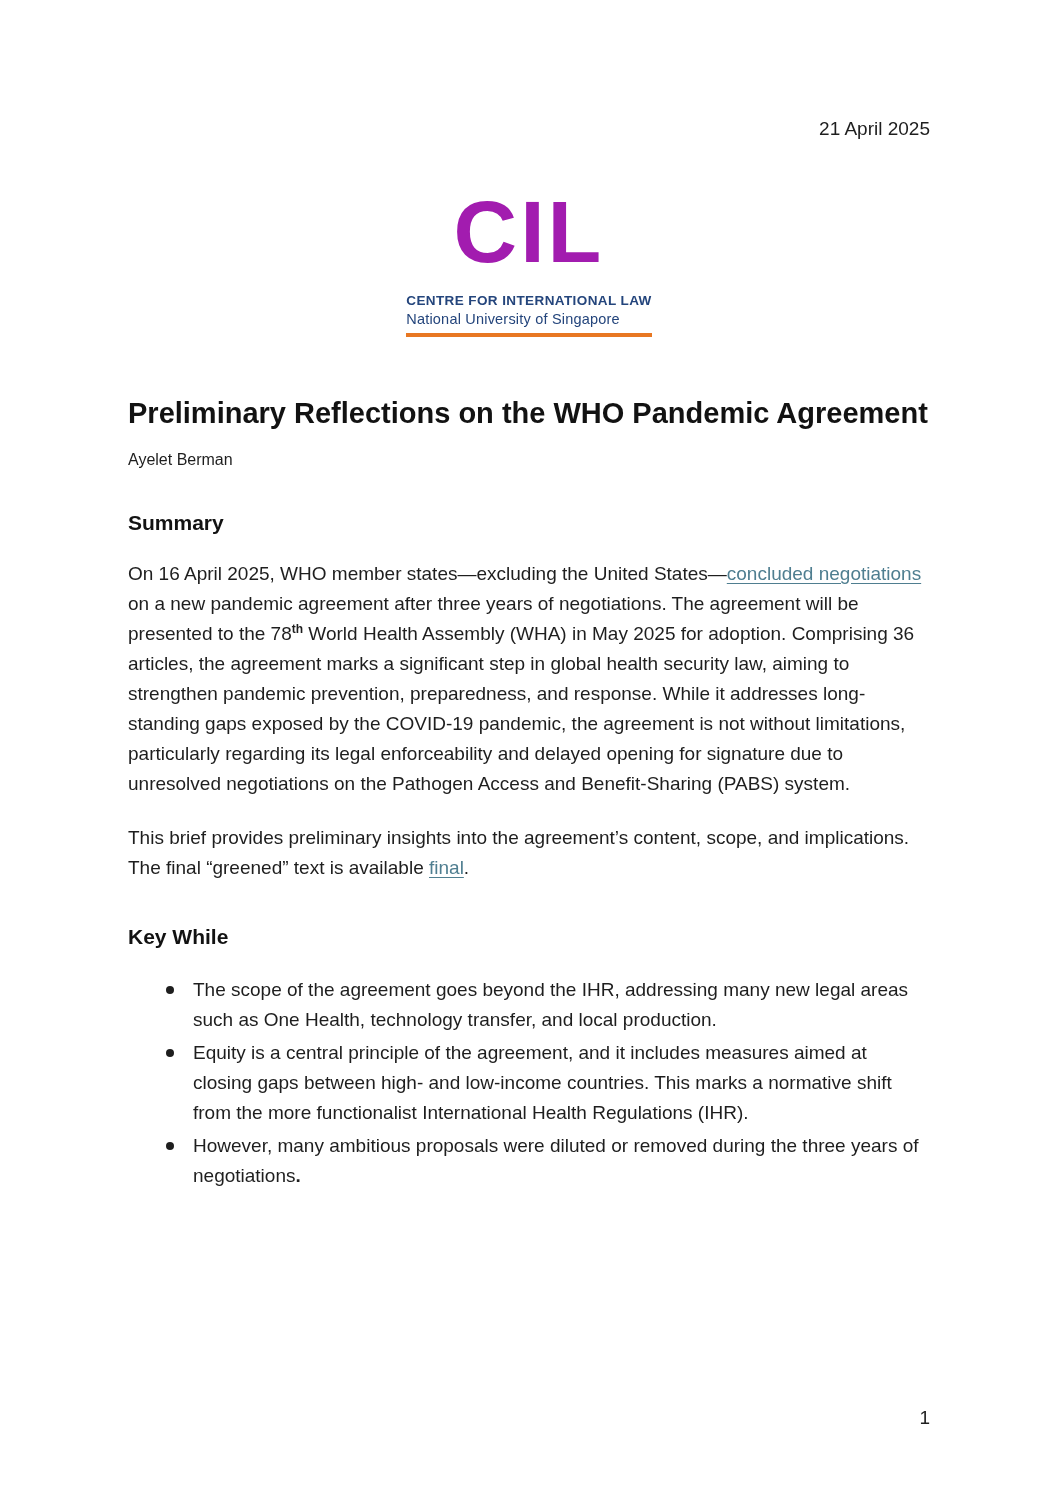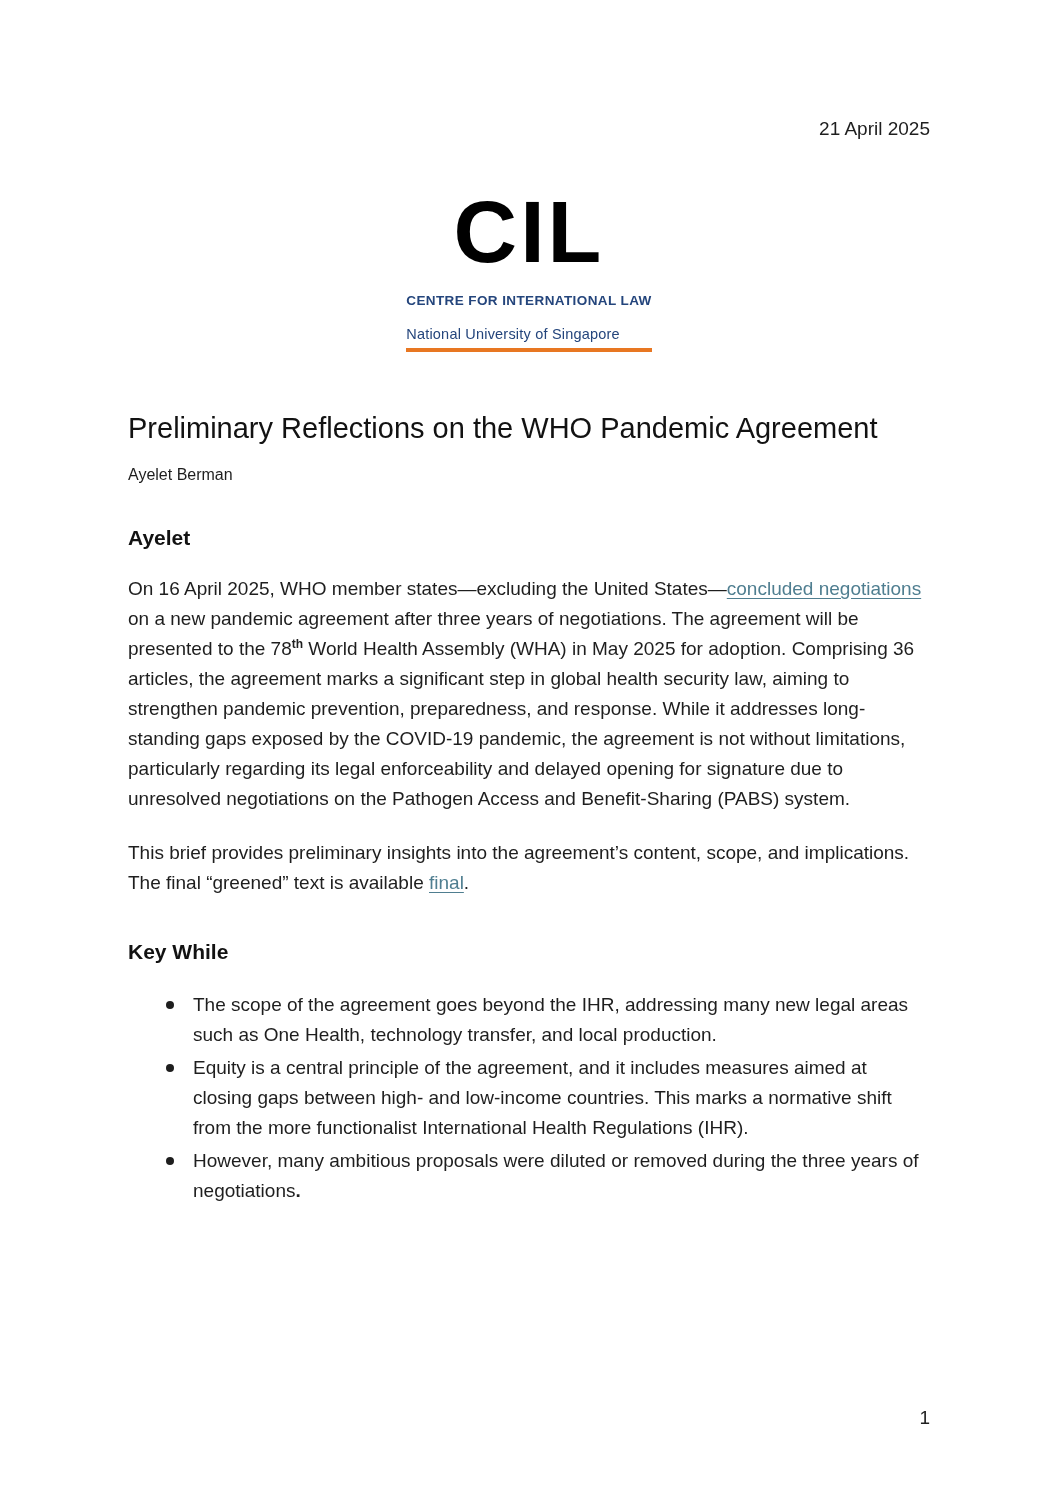--- a/index.html
+++ b/index.html
@@ -26,49 +26,49 @@
   .logo-block {
     width: fit-content;
     margin: 52px auto 0 auto;
   }
   .logo-acronym {
     text-align: center;
     font-size: 88px;
     line-height: 0.92;
     font-weight: 800;
     letter-spacing: 3px;
-    color: #000000;
+    color: #a21caf;
   }
   .logo-org {
     margin-top: 20px;
     font-size: 13.5px;
     font-weight: 700;
     letter-spacing: 0.4px;
     color: #24457c;
     white-space: nowrap;
   }
   .logo-univ {
-    margin-top: 18px;
+    margin-top: 3px;
     font-size: 14.5px;
     font-weight: 400;
     letter-spacing: 0.2px;
     color: #24457c;
     white-space: nowrap;
   }
   .logo-rule {
     margin-top: 6px;
     height: 4px;
     background: #e87722;
   }
 
   h1.article-title {
     margin-top: 56px;
     font-size: 29px;
     line-height: 40px;
-    font-weight: 400;
+    font-weight: 700;
     color: #121212;
   }
 
   .article-author {
     margin-top: 18px;
     font-size: 16px;
   }
 
   h2.section-heading {
     margin-top: 42px;
@@ -134,21 +134,21 @@
     <div class="logo-acronym">CIL</div>
     <div class="logo-org">CENTRE FOR INTERNATIONAL LAW</div>
     <div class="logo-univ">National University of Singapore</div>
     <div class="logo-rule"></div>
   </div>
 
   <h1 class="article-title">Preliminary Reflections on the WHO Pandemic Agreement</h1>
 
   <div class="article-author">Ayelet Berman</div>
 
-  <h2 class="section-heading">Ayelet</h2>
+  <h2 class="section-heading">Summary</h2>
 
   <p class="body-para"><span>On 16 April 2025, WHO member states—excluding the United States—</span><a class="doc-link">concluded negotiations</a><span> on a new pandemic agreement after three years of negotiations. The agreement will be presented to the 78</span><sup>th</sup><span> World Health Assembly (WHA) in May 2025 for adoption. Comprising 36 articles, the agreement marks a significant step in global health security law, aiming to strengthen pandemic prevention, preparedness, and response. While it addresses long-standing gaps exposed by the COVID-19 pandemic, the agreement is not without limitations, particularly regarding its legal enforceability and delayed opening for signature due to unresolved negotiations on the Pathogen Access and Benefit-Sharing (PABS) system.</span></p>
 
   <p class="body-para"><span>This brief provides preliminary insights into the agreement’s content, scope, and implications. The final “greened” text is available </span><a class="doc-link">final</a><span>.</span></p>
 
   <h2 class="section-heading">Key While</h2>
 
   <ul class="key-points">
     <li><span class="bullet-dot"></span><span>The scope of the agreement goes beyond the IHR, addressing many new legal areas such as One Health, technology transfer, and local production.</span><span class="bold-suffix"></span></li>
     <li><span class="bullet-dot"></span><span>Equity is a central principle of the agreement, and it includes measures aimed at closing gaps between high- and low-income countries. This marks a normative shift from the more functionalist International Health Regulations (IHR).</span><span class="bold-suffix"></span></li>

